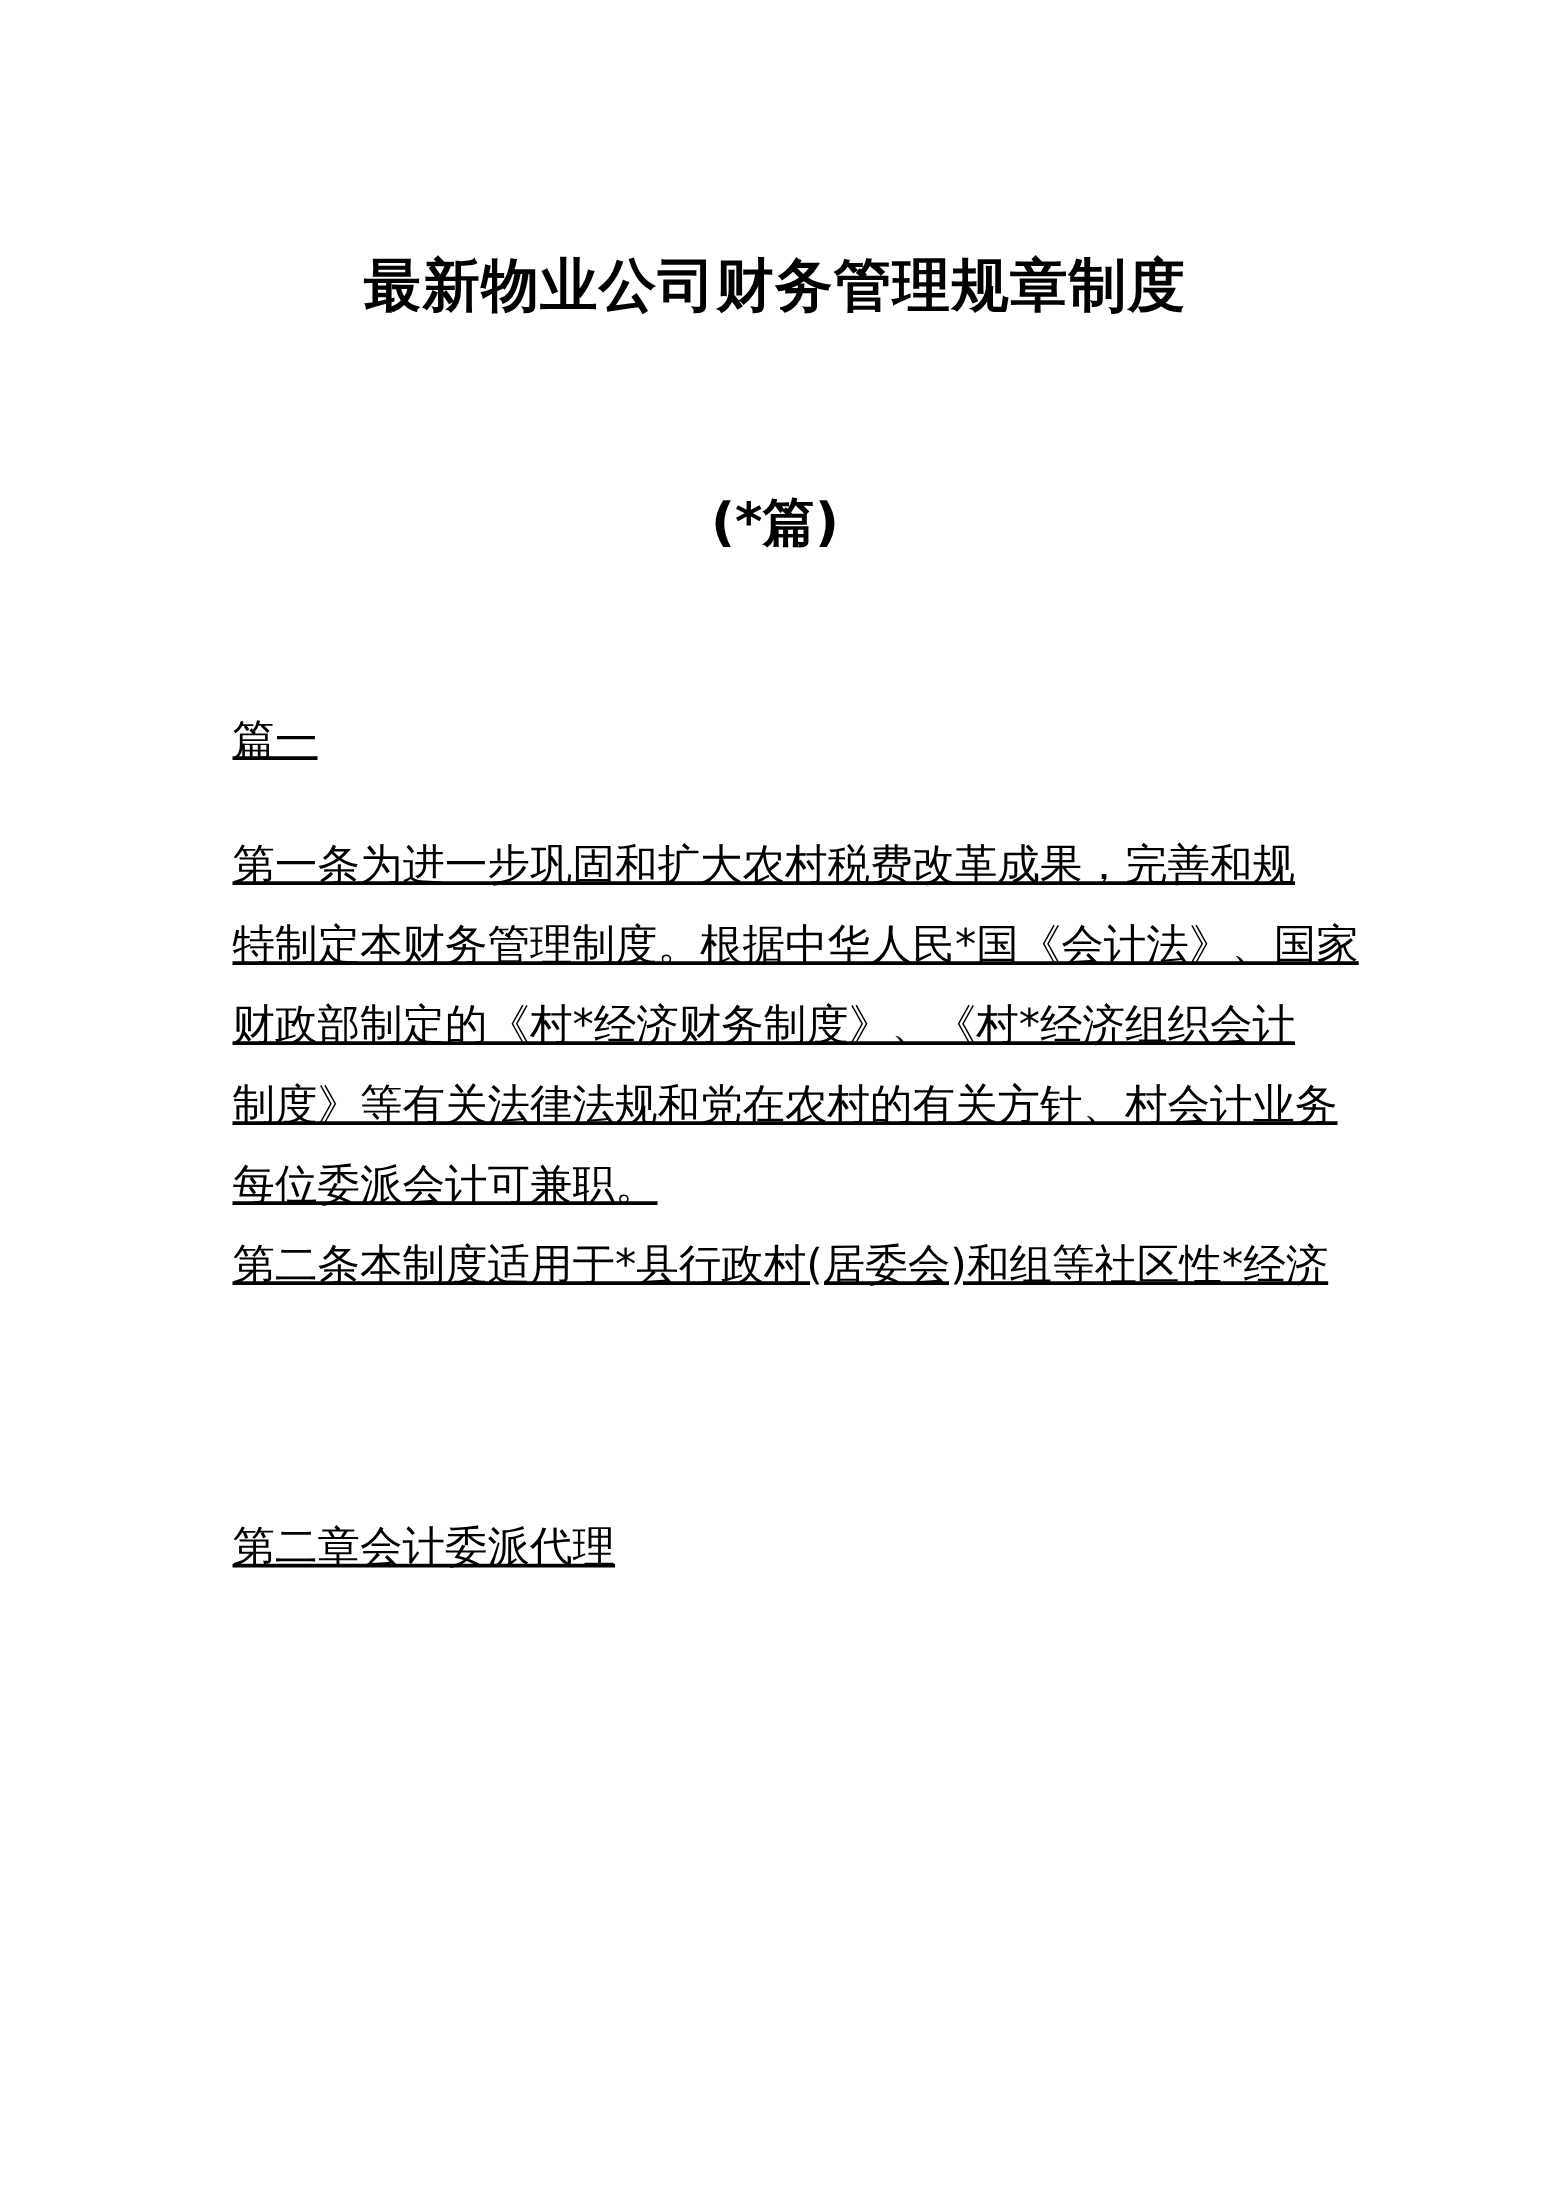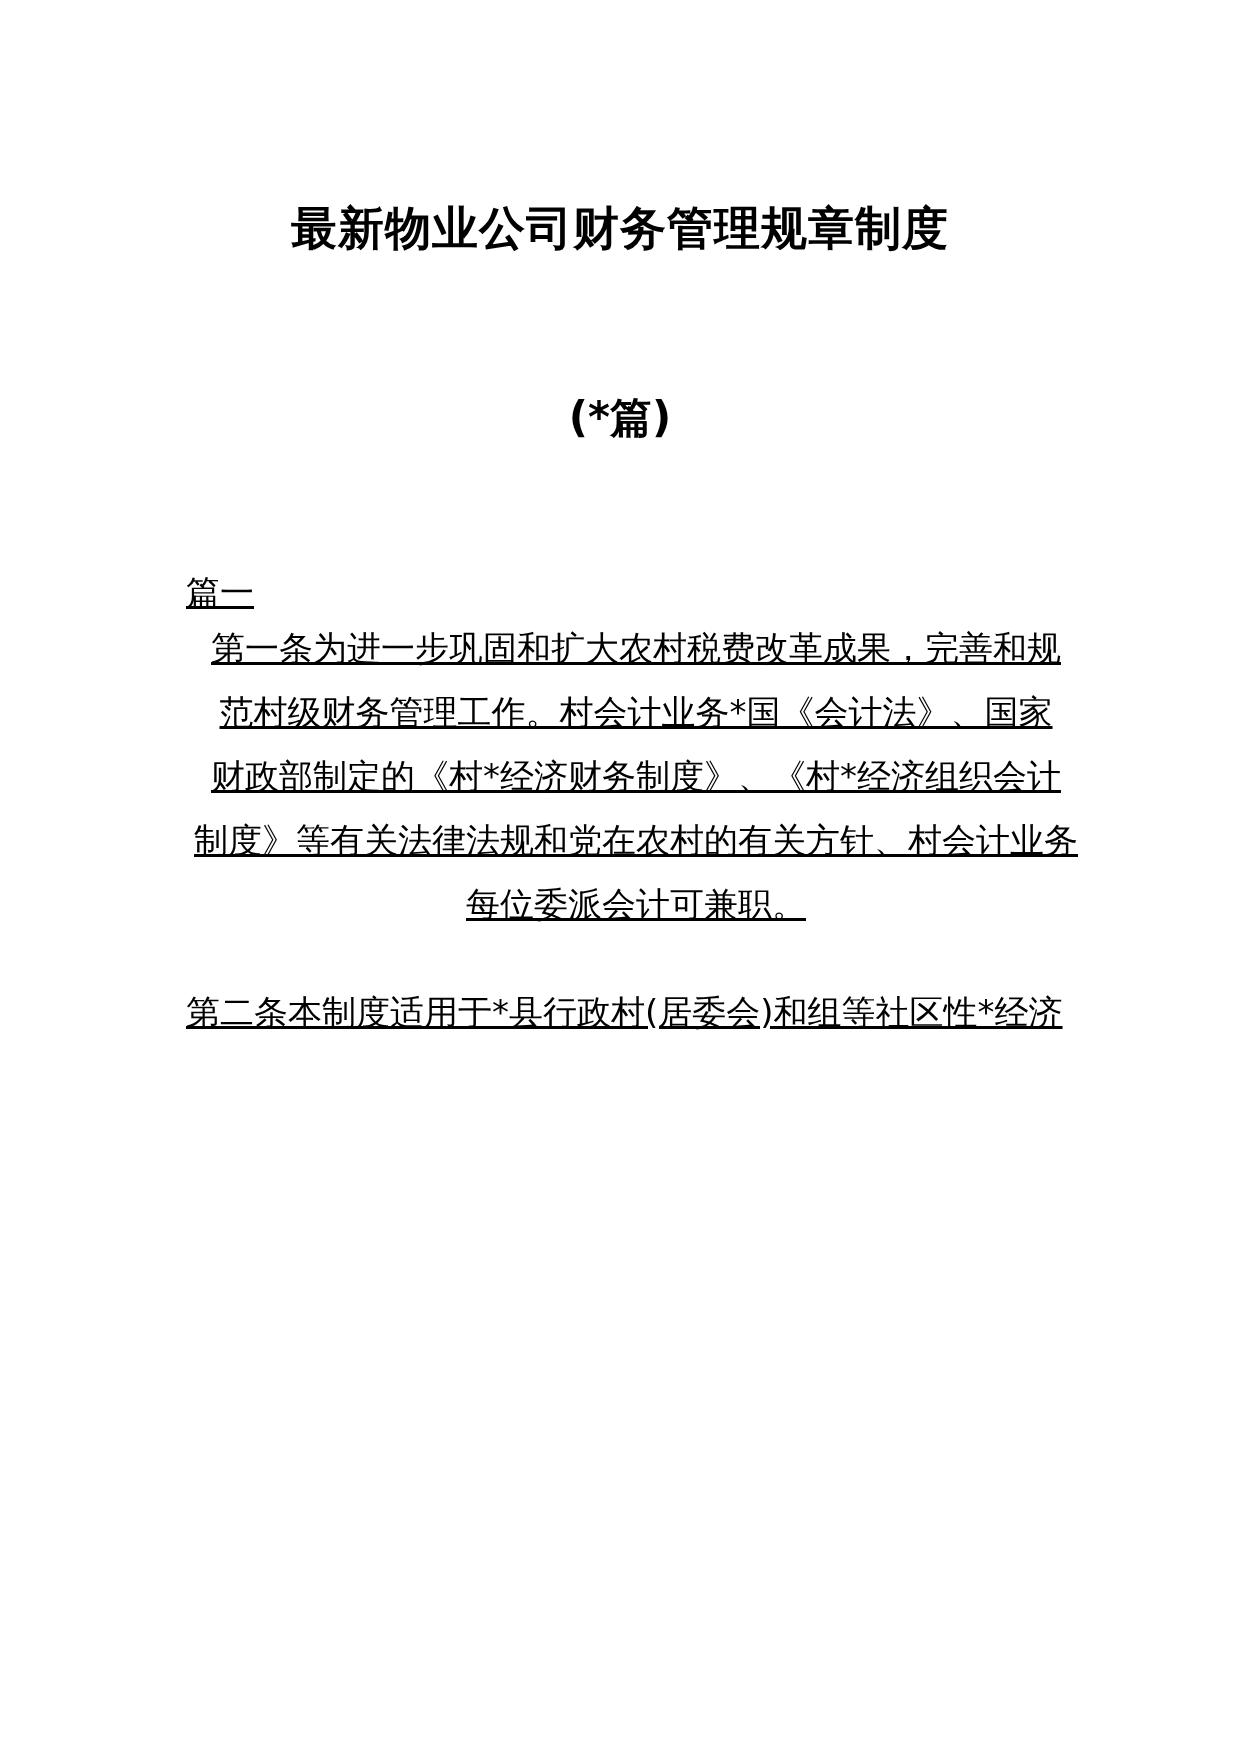--- a/index.html
+++ b/index.html
@@ -64,27 +64,30 @@
 <div class="page">
 
   <div class="title">最新物业公司财务管理规章制度</div>
 
   <div class="subtitle">(*篇)</div>
 
   <div class="body-block" style="top:560px;">
     <span class="line">篇一</span>
   </div>
 
-  <div class="body-block" style="top:616px;text-align:center;">
+  <div class="body-block" style="top:660px;">
     <span class="line">第一条为进一步巩固和扩大农村税费改革成果，完善和规</span>
-    <span class="line">范村级财务管理工作。村会计业务*国《会计法》、国家</span>
+    <span class="line">特制定本财务管理制度。根据中华人民*国《会计法》、国家</span>
     <span class="line">财政部制定的《村*经济财务制度》、《村*经济组织会计</span>
     <span class="line">制度》等有关法律法规和党在农村的有关方针、村会计业务</span>
     <span class="line">每位委派会计可兼职。</span>
   </div>
 
   <div class="body-block" style="top:980px;">
     <span class="line">第二条本制度适用于*县行政村(居委会)和组等社区性*经济</span>
   </div>
 
+  <div class="body-block" style="top:1206px;">
+    <span class="line">第二章会计委派代理</span>
+  </div>
 
 
 </div>
 
 </body></html>

